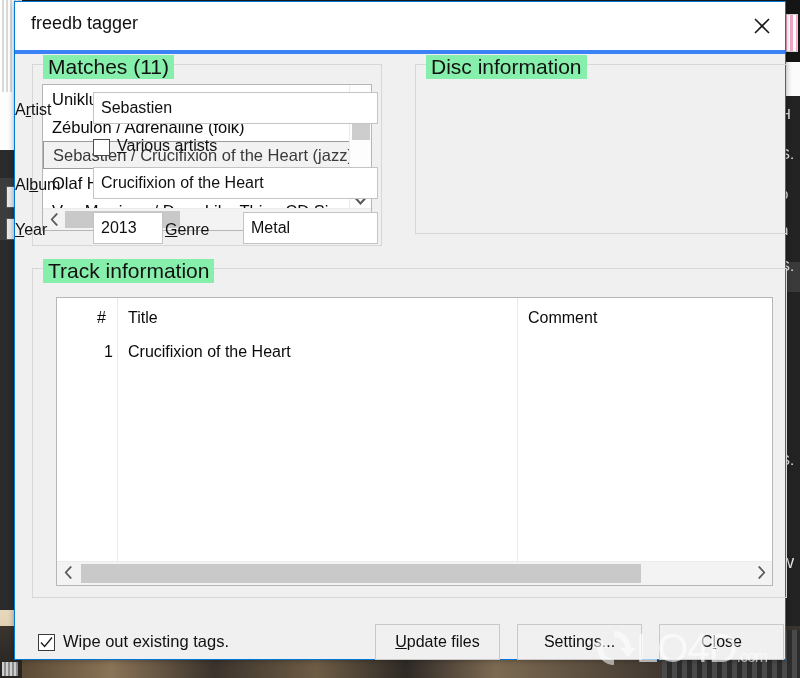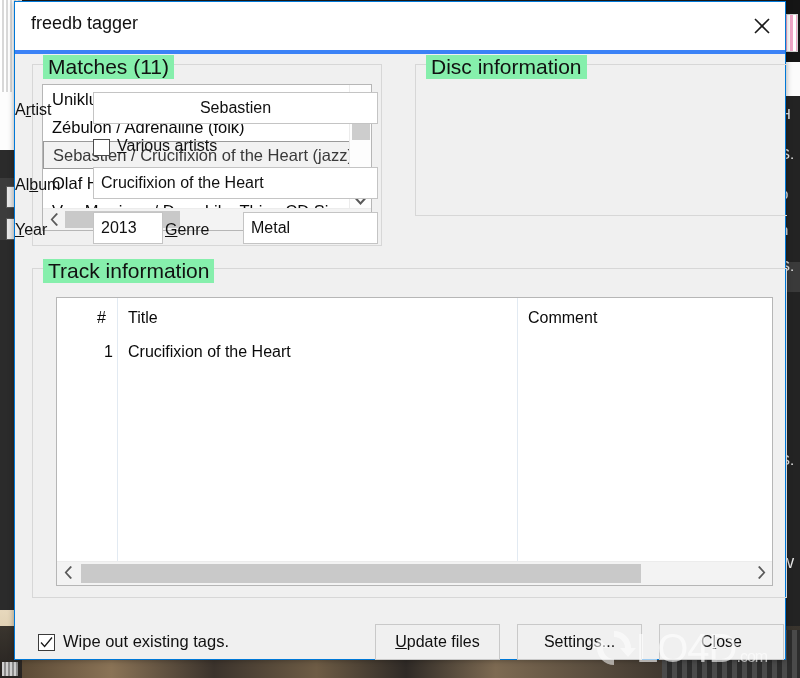--- a/index.html
+++ b/index.html
@@ -69,26 +69,26 @@
   #matches-vthumb{position:absolute;left:2px;top:23px;width:18px;height:32px;background:#cdcdcd;}
   .vs-arrow{position:absolute;left:0;width:21px;height:22px;display:flex;align-items:center;justify-content:center;}
   .vs-arrow.up{top:0;} .vs-arrow.down{bottom:0;}
   #matches-hscroll{position:absolute;left:0;right:0;bottom:0;height:21px;background:#f3f3f3;border-top:1px solid #ececec;}
   #matches-hthumb{position:absolute;left:22px;top:2px;width:115px;height:17px;background:#c9c9c9;}
   .hs-arrow{position:absolute;top:0;width:22px;height:21px;display:flex;align-items:center;justify-content:center;}
   .hs-arrow.left{left:0;} .hs-arrow.right{right:0;}
   .chev{fill:#5a5a5a;}
 
   
-  #disc-group{left:400px;top:62px;width:372px;height:152px;border-right:none;padding-left:32px;}
+  #disc-group{left:400px;top:62px;width:372px;height:170px;border-right:none;padding-left:32px;}
   .field-label{position:absolute;font-size:16px;color:#111;}
   .field-input{position:absolute;background:#ffffff;border:1px solid #c4c4c4;box-sizing:border-box;
     font-family:"Liberation Sans",sans-serif;font-size:16px;color:#101010;padding:0 7px;outline:none;}
   #artist-label{left:0;top:99px;width:76px;}
-  #artist-input{left:78px;top:90px;width:285px;height:32px;text-align:center;}
+  #artist-input{left:78px;top:90px;width:285px;height:32px;}
   #various-check{position:absolute;left:78px;top:137px;width:17px;height:17px;
     background:#fff;border:1px solid #4b4b4b;box-sizing:border-box;}
   #various-label{position:absolute;left:102px;top:135px;font-size:16px;color:#111;}
   #album-label{left:0;top:174px;width:76px;}
   #album-input{left:78px;top:165px;width:285px;height:32px;}
   #year-label{left:0;top:219px;width:76px;}
   #year-input{left:78px;top:210px;width:70px;height:32px;}
   #genre-label{left:150px;top:219px;width:76px;}
   #genre-input{left:228px;top:210px;width:135px;height:32px;}
   .acc{text-decoration:underline;}

